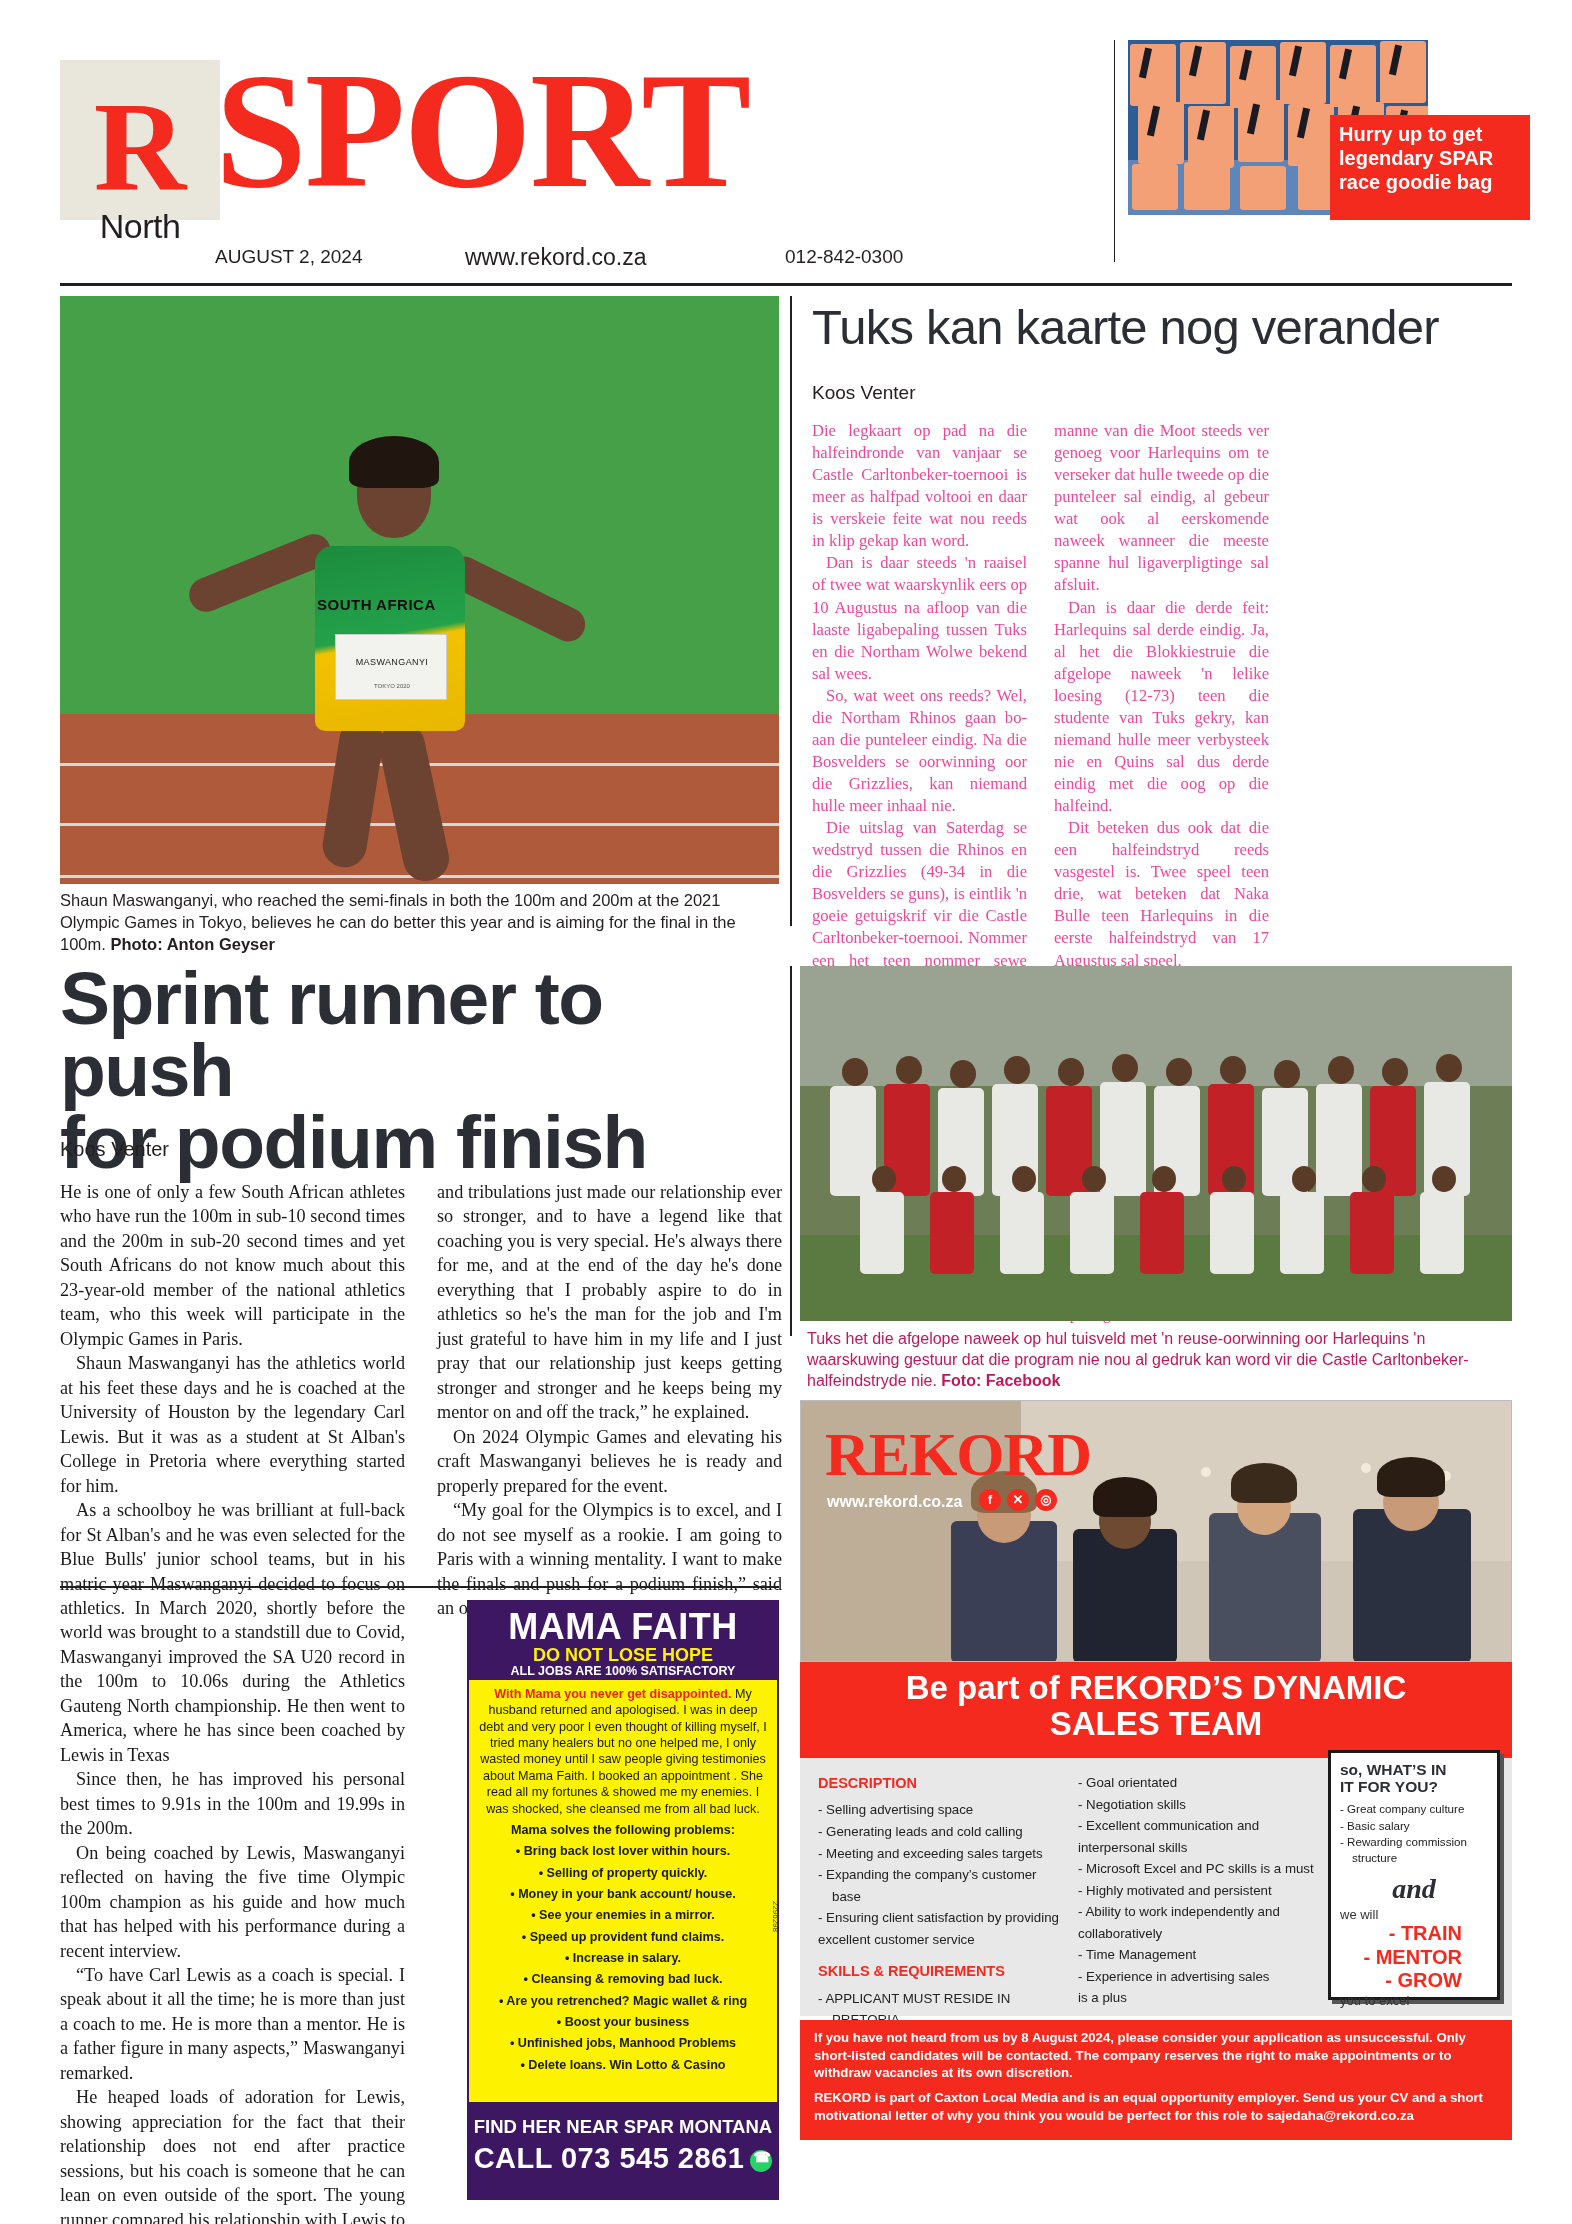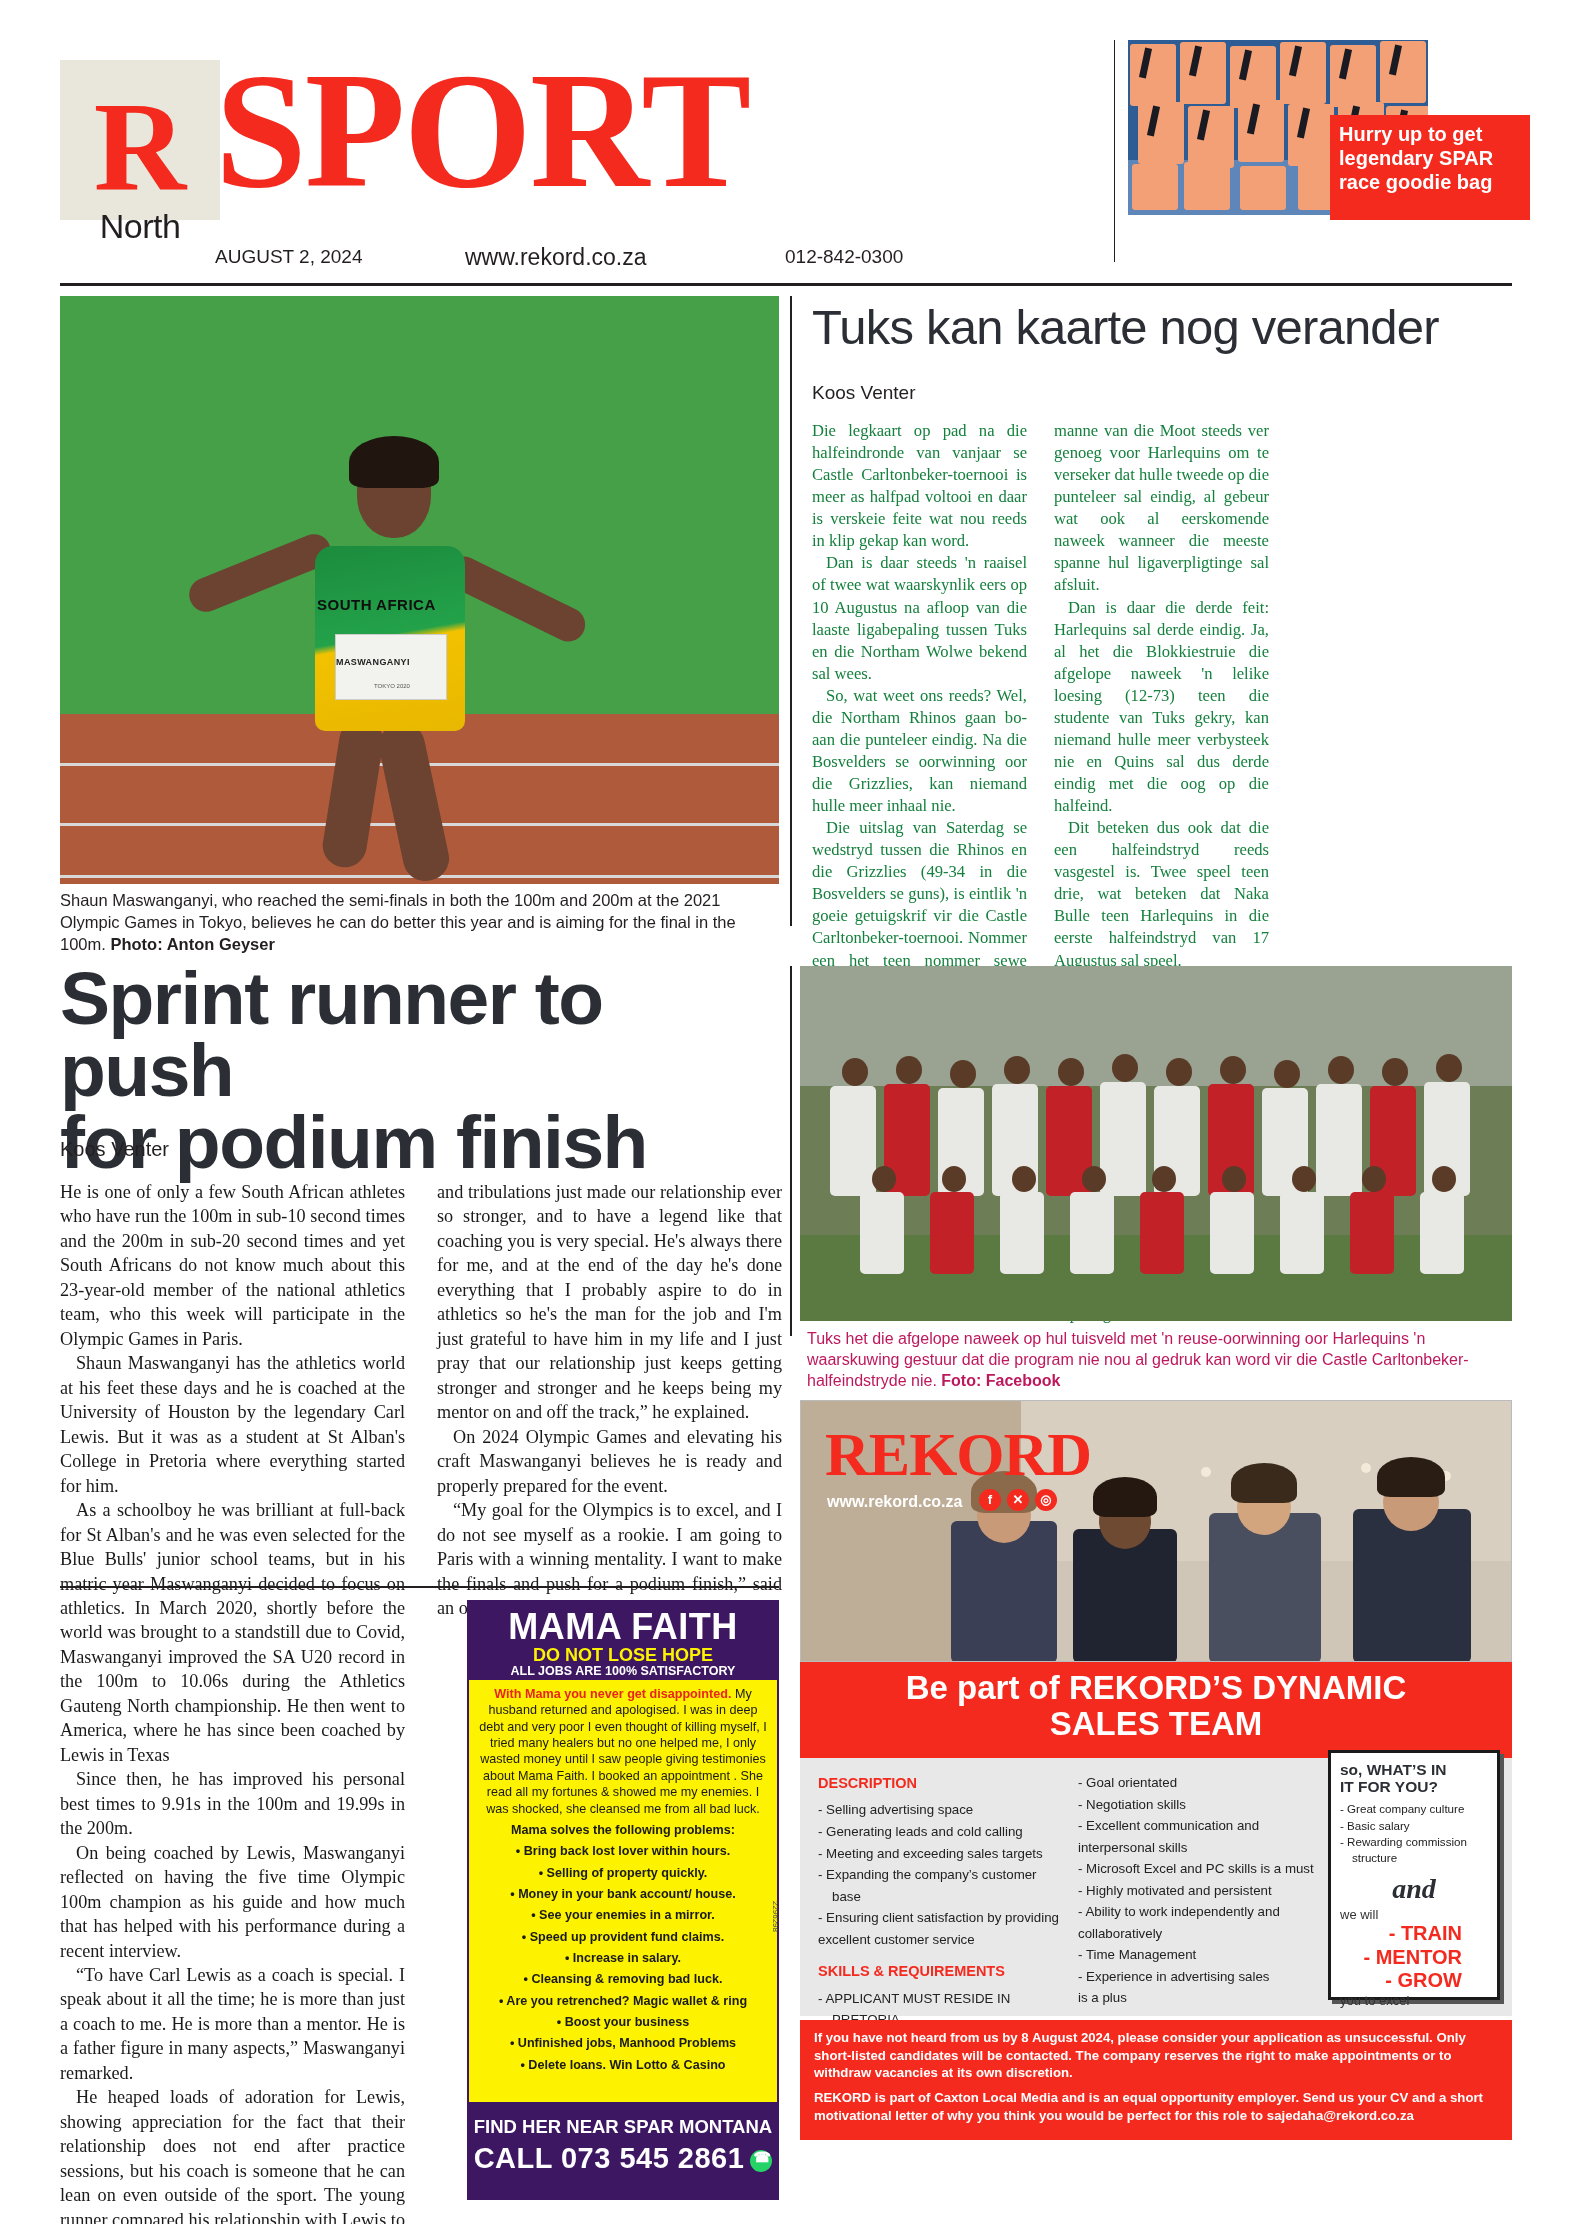--- a/index.html
+++ b/index.html
@@ -70,22 +70,22 @@
   }
   .hp-track { position:absolute; left:0; bottom:0; width:719px; height:170px; background:#b05a3c; }
   .hp-lane { position:absolute; height:3px; background:#d8d8d8; width:719px; }
   .hp-body {
     position:absolute; left:185px; top:110px; width:300px; height:450px;
   }
   .hp-vest { position:absolute; left:70px; top:140px; width:150px; height:185px;
     background:linear-gradient(170deg,#1c8b3d 0%,#23a24a 48%,#f2c200 52%,#e8b700 100%);
     border-radius:18px 18px 10px 10px; }
   .hp-bib { position:absolute; left:90px; top:228px; width:112px; height:66px; background:#f2f2ee; border:1px solid #ccc; }
-  .hp-bib-t1 { position:absolute; left:0; top:22px; width:112px; text-align:left;
-    font-size:9px; font-weight:700; color:#222; letter-spacing:0.4px;}
+  .hp-bib-t1 { position:absolute; left:0; top:22px; width:112px; text-align:center;
+    font-size:9px; font-weight:400; color:#222; letter-spacing:0.4px;}
   .hp-bib-t2 { position:absolute; left:0; top:48px; width:112px; text-align:center;
     font-size:6px; color:#555; }
   .hp-sa { position:absolute; left:72px; top:190px; width:146px; text-align:left;
     font-size:15px; font-weight:800; color:#0f0f0f; letter-spacing:0.5px; }
   .hp-head { position:absolute; left:112px; top:44px; width:74px; height:88px; background:#6b4330; border-radius:45% 45% 48% 48%; }
   .hp-hair { position:absolute; left:104px; top:30px; width:90px; height:52px; background:#20160f; border-radius:50% 50% 18% 18%; }
   .hp-arm-l { position:absolute; left:-60px; top:150px; width:150px; height:34px; background:#6b4330; border-radius:20px; transform:rotate(-22deg); }
   .hp-arm-r { position:absolute; left:196px; top:176px; width:150px; height:34px; background:#6b4330; border-radius:20px; transform:rotate(26deg); }
   .hp-leg-l { position:absolute; left:86px; top:312px; width:44px; height:150px; background:#6b4330; border-radius:22px; transform:rotate(9deg); }
   .hp-leg-r { position:absolute; left:146px; top:316px; width:46px; height:160px; background:#6b4330; border-radius:22px; transform:rotate(-12deg); }
@@ -127,21 +127,21 @@
     font-family:"Liberation Sans", sans-serif; font-weight:400;
     font-size:49px; color:#2b2e34; letter-spacing:-0.8px; line-height:1.05;
   }
   .afr-byline {
     position:absolute; left:812px; top:382px;
     font-size:19px; color:#231f20;
   }
   .afr-cols { position:absolute; left:812px; top:420px; width:700px; height:500px; }
   .afr-col { position:absolute; top:0; width:215px;
     font-family:"Liberation Serif", serif; font-size:16.6px; line-height:1.33;
-    color:#15803d; text-align:justify; }
+    color:#ec4899; text-align:justify; }
   .afr-col.a1 { left:0; }
   .afr-col.a2 { left:242px; }
   .afr-col p { text-indent:14px; margin:0; }
   .afr-col p.first { text-indent:0; }
 
   
   .rugby-photo {
     position:absolute; left:800px; top:966px; width:712px; height:355px;
     overflow:hidden; background:#6d7d55;
   }

